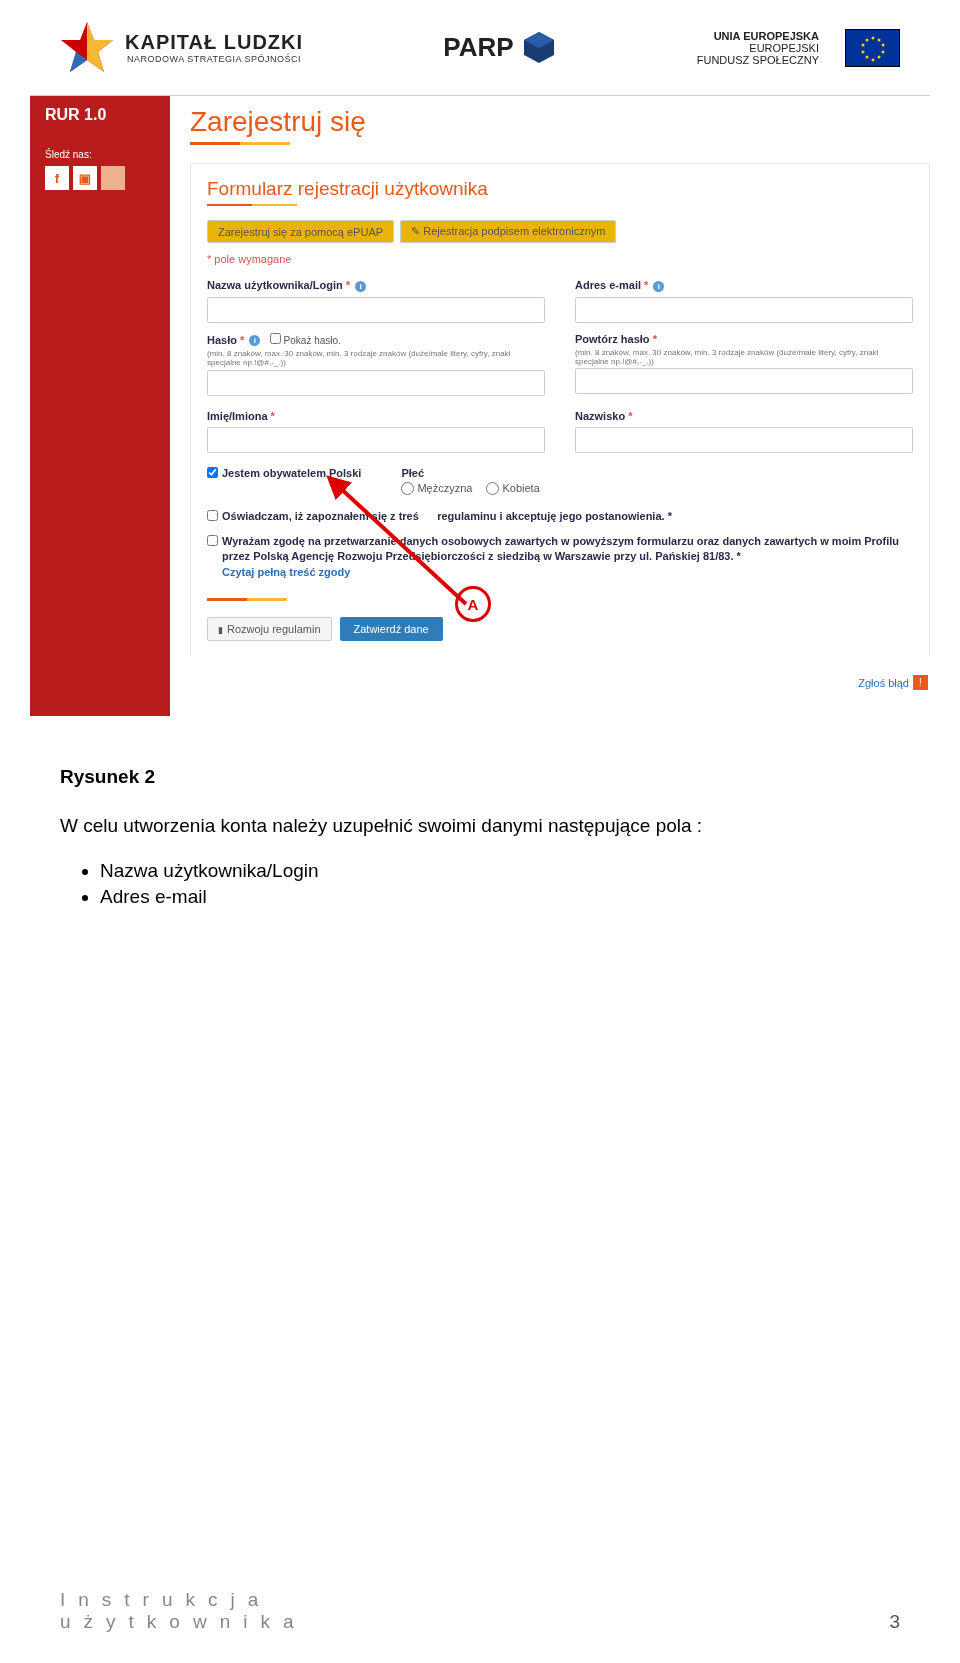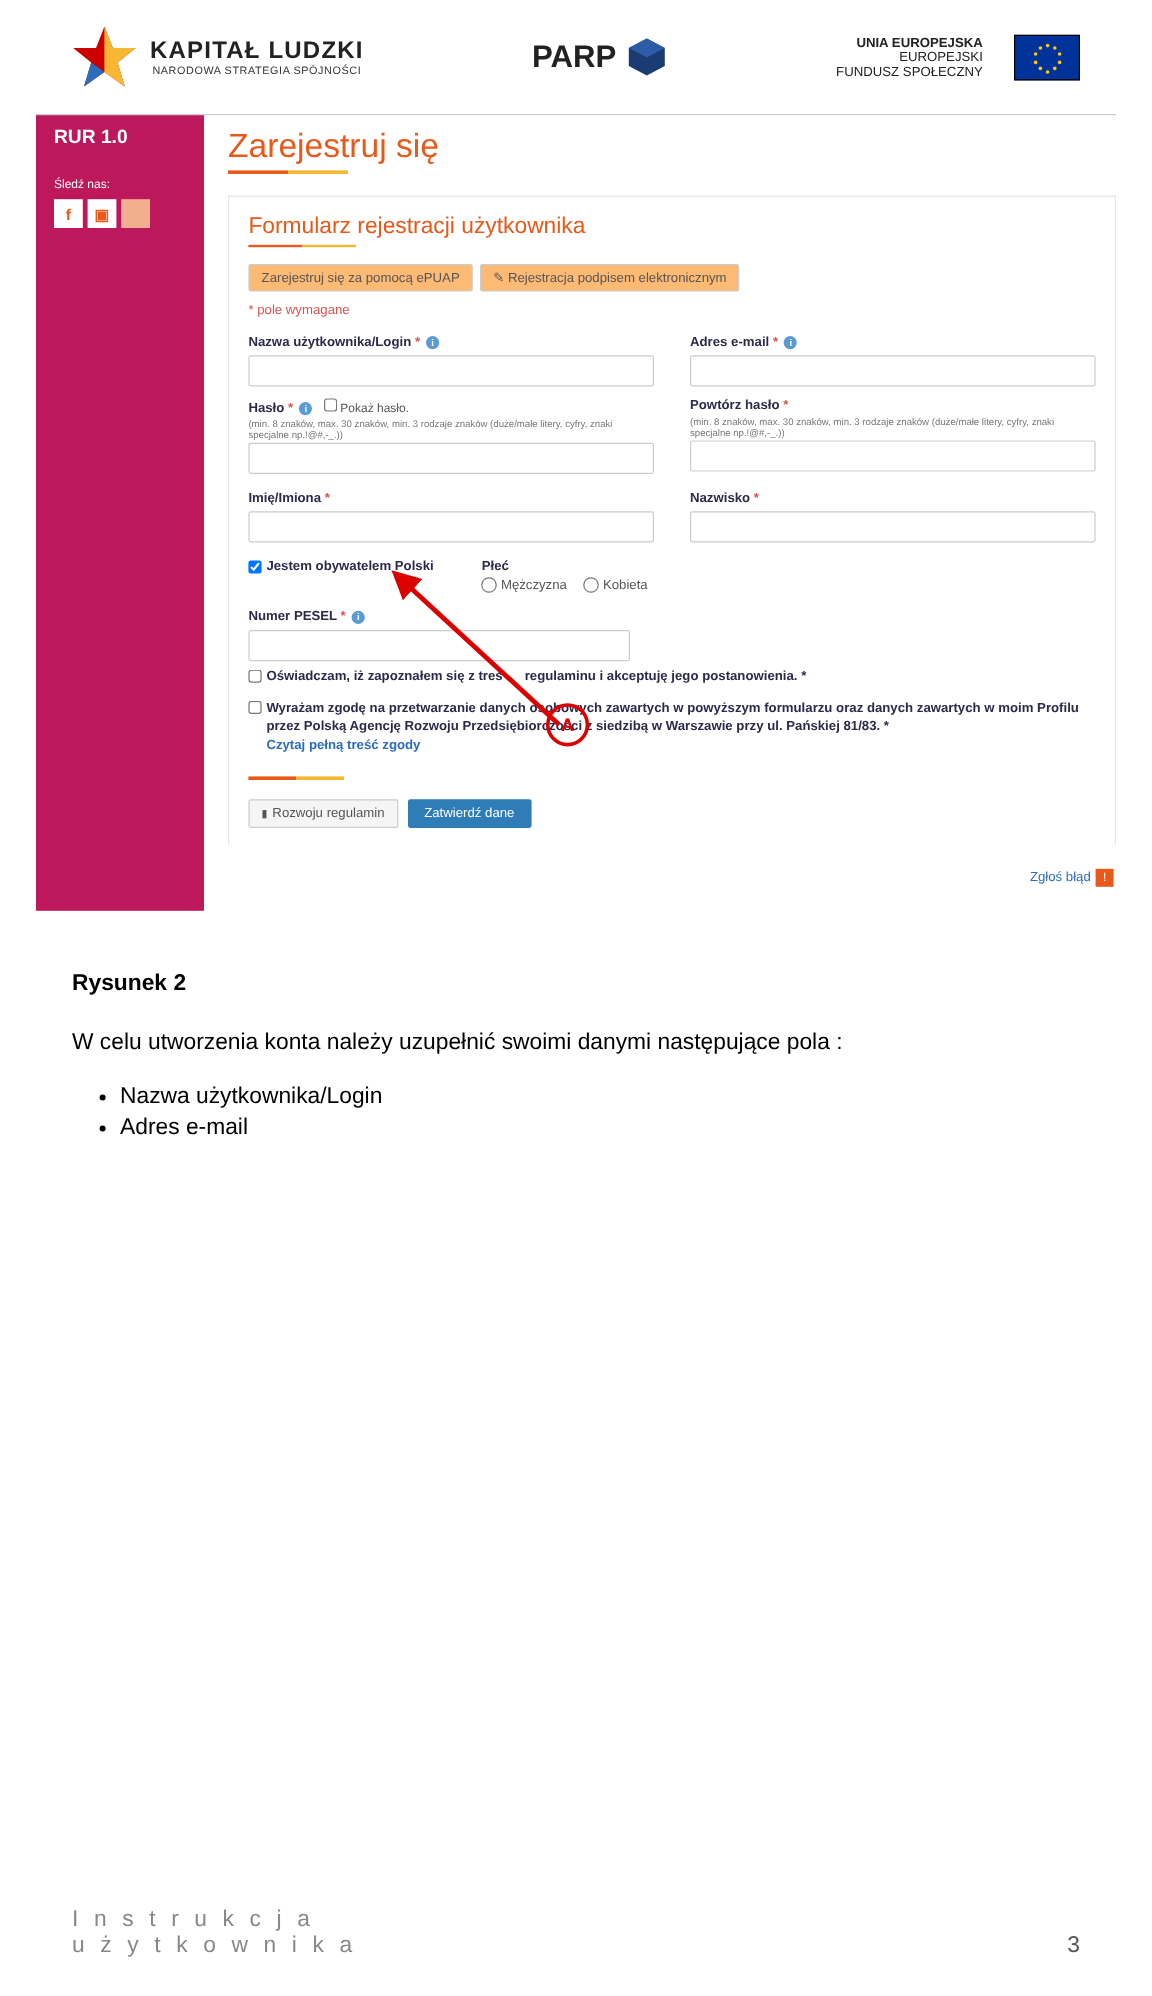--- a/index.html
+++ b/index.html
@@ -12,39 +12,39 @@
   .kl-sub { font-size: 9px; color: #333; letter-spacing: 0.5px; }
   .parp-text { font-size: 26px; font-weight: bold; color: #222; display: flex; align-items: center; gap: 8px; }
   .parp-cube { width: 35px; height: 35px; }
   .eu-block { display: flex; align-items: center; gap: 26px; }
   .eu-text { text-align: right; font-size: 11px; color: #222; }
   .eu-text .bold { font-weight: bold; }
   .eu-flag { width: 55px; height: 38px; background: #003399; border: 1px solid #000; position: relative; }
 
   .app-wrap { border-top: 1px solid #ccc; margin: 0 30px 10px 30px; display: flex; }
 
-  .sidebar { width: 140px; background: #be185d; color: #fff; min-height: 620px; padding: 10px 10px 0 15px; font-size: 11px; }
+  .sidebar { width: 140px; background: #b91c1c; color: #fff; min-height: 620px; padding: 10px 10px 0 15px; font-size: 11px; }
   .rur { font-weight: bold; font-size: 16px; margin-bottom: 25px; }
   .sledz { font-size: 10px; margin-bottom: 6px; }
   .social { display: flex; gap: 4px; }
   .social-btn { width: 24px; height: 24px; background: #fff; color: #e8591a; font-weight: bold; font-size: 13px; display: flex; align-items: center; justify-content: center; }
   .social-empty { width: 24px; height: 24px; background: #f0b090; }
 
   .gap { width: 20px; }
 
   .main { flex: 1; padding: 10px 0 20px 0; font-size: 11px; color: #333; }
   .h1 { color: #e8591a; font-size: 28px; font-weight: normal; margin-bottom: 4px; }
   .underline1 { height: 3px; background: linear-gradient(to right, #e8591a 0%, #e8591a 25%, #f7b733 25%, #f7b733 50%, transparent 50%); width: 200px; margin-bottom: 18px; }
 
   .form-card { border: 1px solid #e5e5e5; border-bottom: none; padding: 14px 16px; }
   .h2 { color: #e8591a; font-size: 19px; font-weight: normal; margin-bottom: 4px; }
   .underline2 { height: 2px; background: linear-gradient(to right, #e8591a 0%, #e8591a 25%, #f7b733 25%, #f7b733 50%, transparent 50%); width: 180px; margin-bottom: 14px; }
 
   .btn-row { display: flex; gap: 6px; margin-bottom: 10px; }
-  .btn-light { border: 1px solid #ccc; background: #fdba74; padding: 4px 10px; font-size: 11px; color: #555; border-radius: 2px; cursor: pointer; }
+  .btn-light { border: 1px solid #ccc; background: #eab308; padding: 4px 10px; font-size: 11px; color: #555; border-radius: 2px; cursor: pointer; }
   .pencil::before { content: "✎"; margin-right: 3px; }
 
   .req-note { color: #d9534f; margin-bottom: 14px; }
 
   .row { display: flex; gap: 30px; margin-bottom: 4px; justify-content: center; }
   .col { flex: 1; }
   .label { font-weight: bold; color: #2a2a4a; font-size: 11px; margin-bottom: 3px; display: inline-block; }
   .label .ast { color: #d9534f; }
   .info { display: inline-block; width: 11px; height: 11px; background: #5b9bd5; color: #fff; border-radius: 50%; font-size: 8px; text-align: center; line-height: 11px; vertical-align: middle; margin-left: 2px; }
   .hint { font-size: 8px; color: #777; line-height: 1.15; }
@@ -224,24 +224,20 @@
                 <span>Mężczyzna</span>
               </label>
             <label>
                 <input type="radio" name="g" style=""> 
                 <span>Kobieta</span>
               </label>
           </div>
         </div>
       </div>
 
-      <div class="pesel-block">
-        <span class="label"><span>Numer PESEL</span> <span class="ast">*</span> <span class="info">i</span></span>
-        <input class="input" style="">
-      </div>
 
       <div class="consent">
         <input type="checkbox" class="checkbox cbx" style="">
         <span><span>Oświadczam, iż zapoznałem się z treś</span><span style="color:#fff;">cią</span><span> regulaminu i akceptuję jego postanowienia.</span> <span class="ast">*</span></span>
       </div>
 
       <div class="consent">
         <input type="checkbox" class="checkbox cbx" style="">
         <span><span>Wyrażam zgodę na przetwarzanie danych osobowych zawartych w powyższym formularzu oraz danych zawartych w moim Profilu przez Polską Agencję Rozwoju Przedsiębiorczości z siedzibą w Warszawie przy ul. Pańskiej 81/83.</span> <span class="ast">*</span><br>
         <span class="link-blue">Czytaj pełną treść zgody</span></span>

